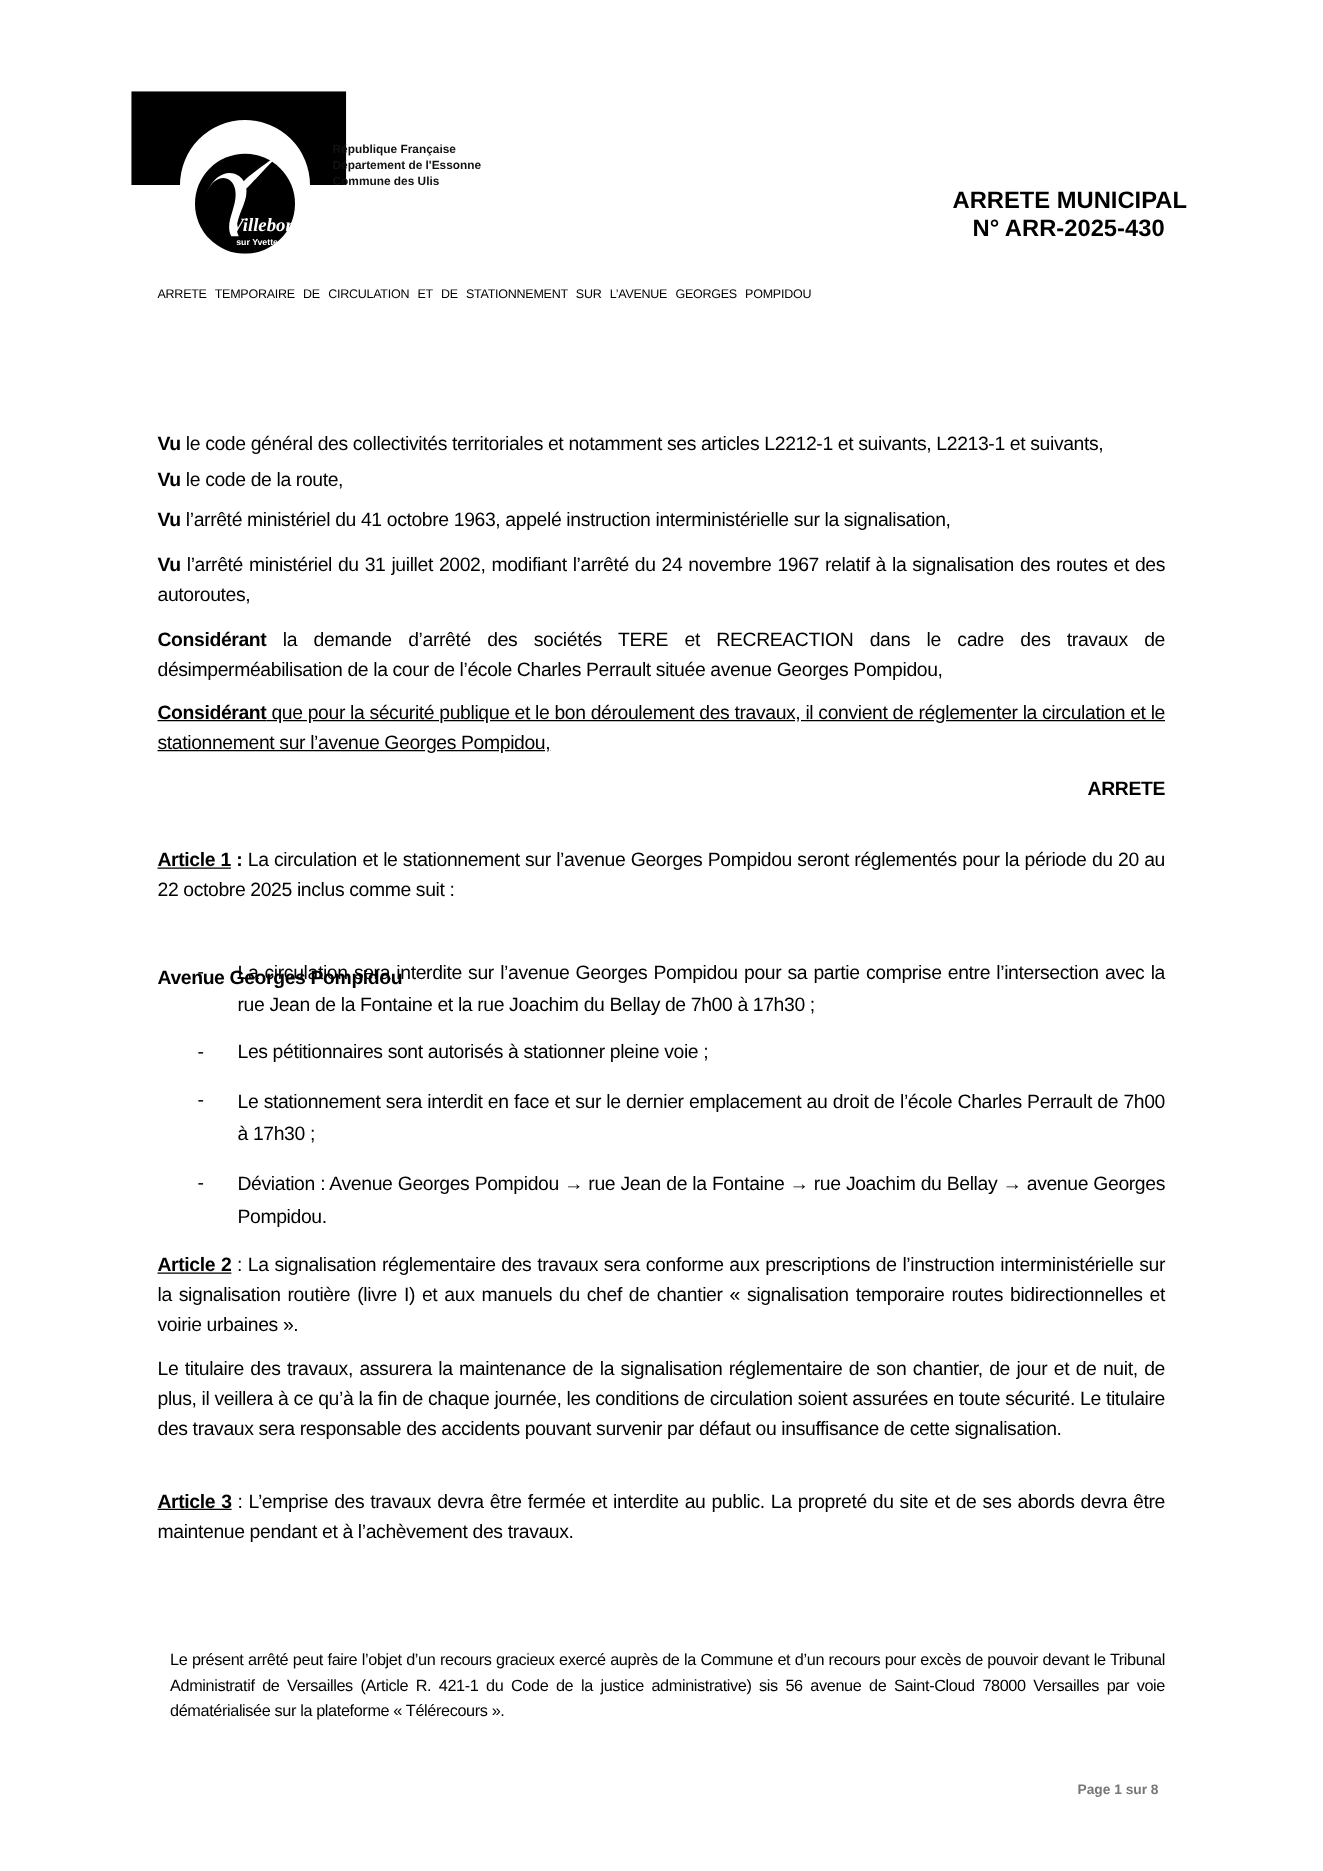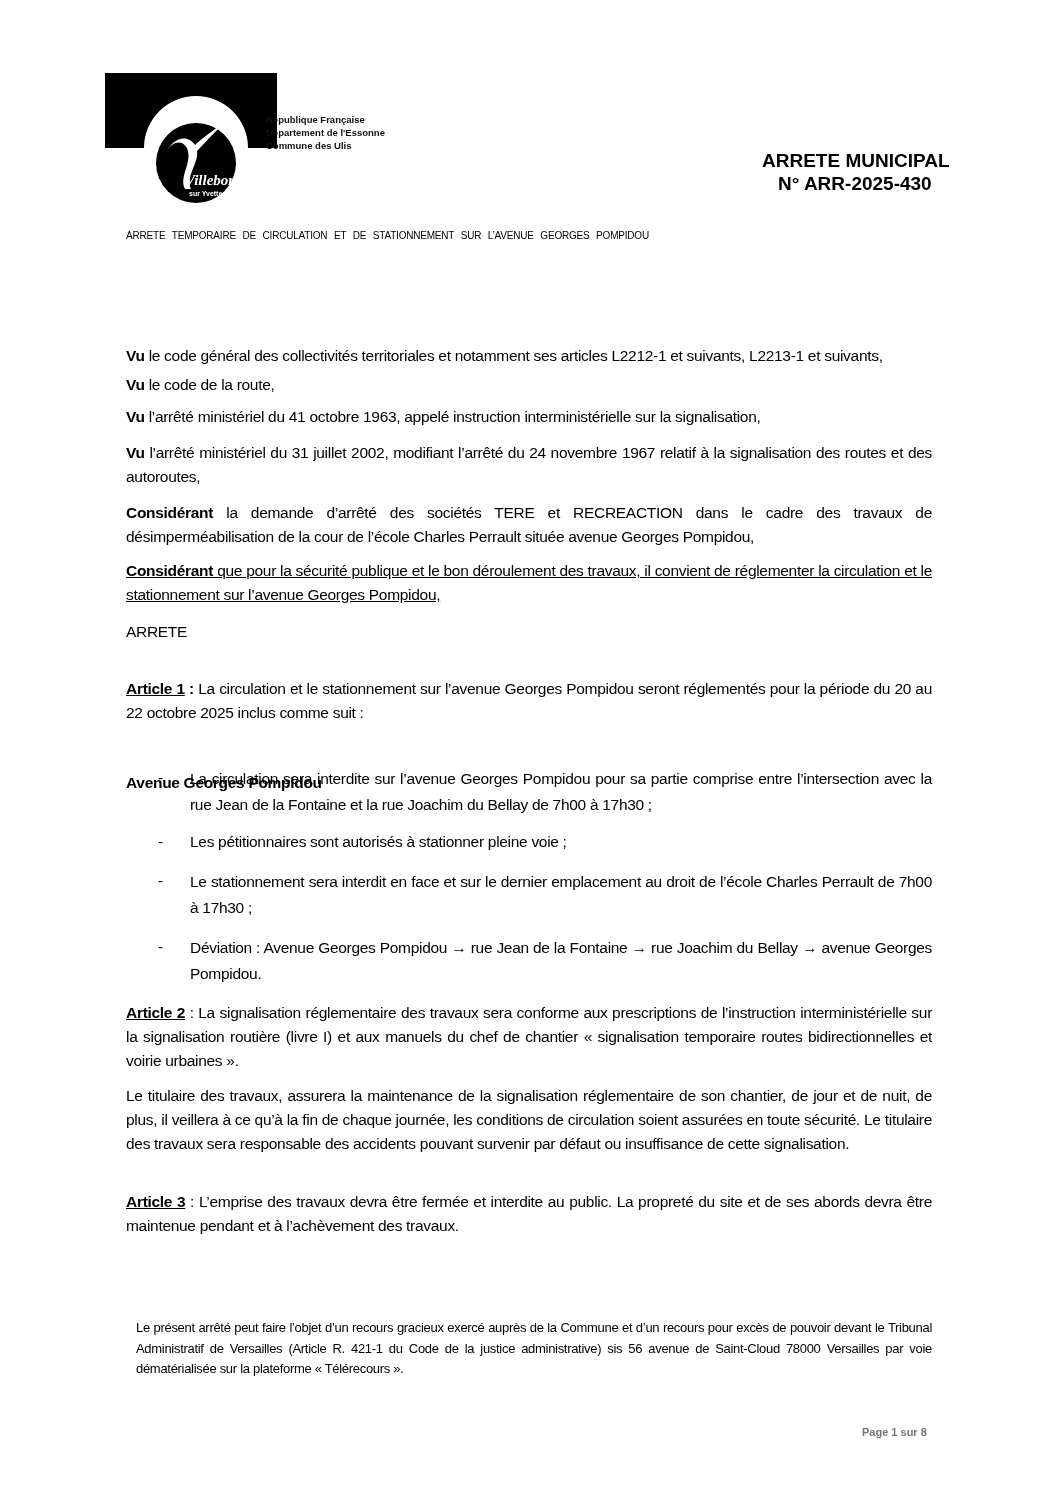--- a/index.html
+++ b/index.html
@@ -9,21 +9,21 @@
   .logo { left:105px; top:73px; width:172px; height:130px; }
   .logo svg { display:block; }
   .rep { left:266px; top:113px; font-size:9.5px; font-weight:bold; line-height:13px; color:#111; }
   .arrete-head { left:740px; top:149px; width:210px; font-size:19px; font-weight:bold; line-height:23px; }
   .arrete-head div:first-child { padding-left:22px; }
   .arrete-head div:last-child { padding-left:38px; }
   .title { left:126px; top:224px; width:806px; font-size:10px; font-weight:normal; line-height:24px;
            text-align:justify; text-align-last:left; word-spacing:4px; letter-spacing:-0.2px; }
   .body { left:126px; width:806px; font-size:15.5px; line-height:24px; text-align:justify; letter-spacing:-0.3px; }
   .p { margin:0; }
-  .center { text-align:left; font-weight:normal; }
+  .center { text-align:right; font-weight:bold; }
   .u { text-decoration:underline; font-weight:bold; }
   .b { font-weight:bold; }
   .bullet { position:absolute; left:0; width:806px; }
   .bullet .dash { position:absolute; left:32px; }
   .bullet .txt { position:absolute; left:64px; width:742px; text-align:justify; }
   .footer { left:136px; top:1318px; width:796px; font-size:13px; line-height:20.5px; text-align:justify; letter-spacing:-0.3px; }
   .page { left:862px; top:1426px; font-size:11px; color:#777; font-weight:bold; }
 </style>
 </head>
 <body>

